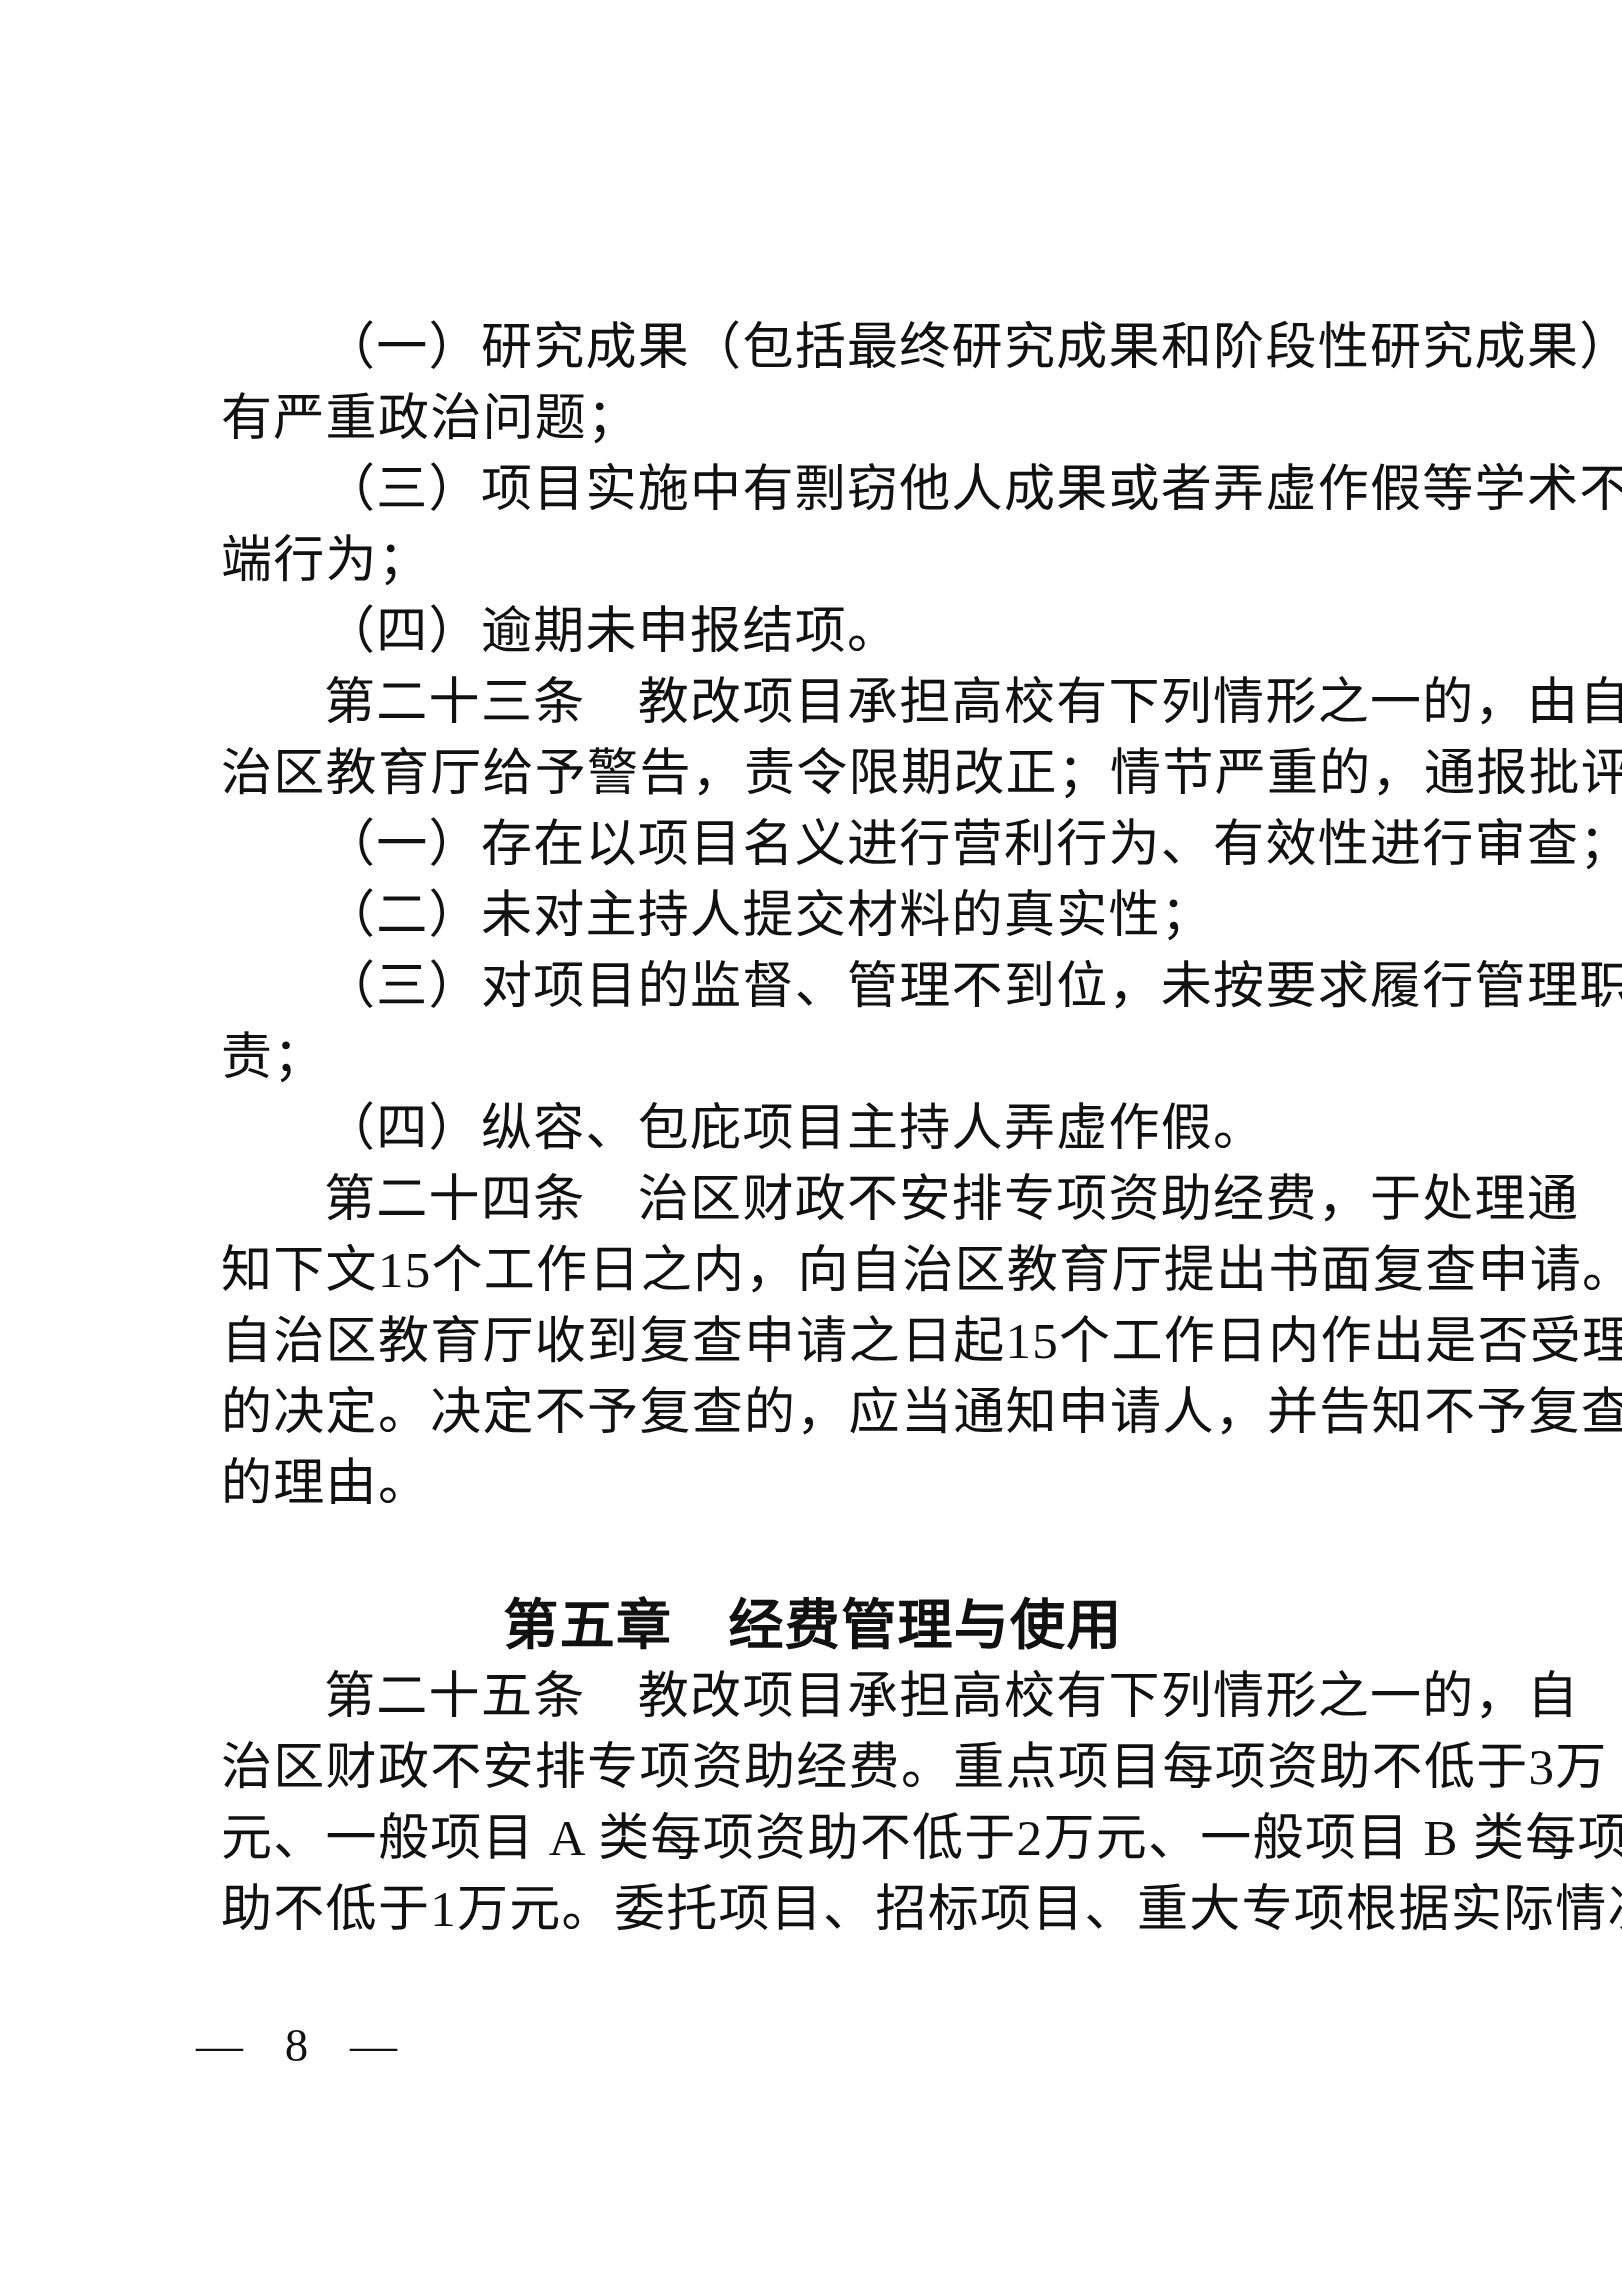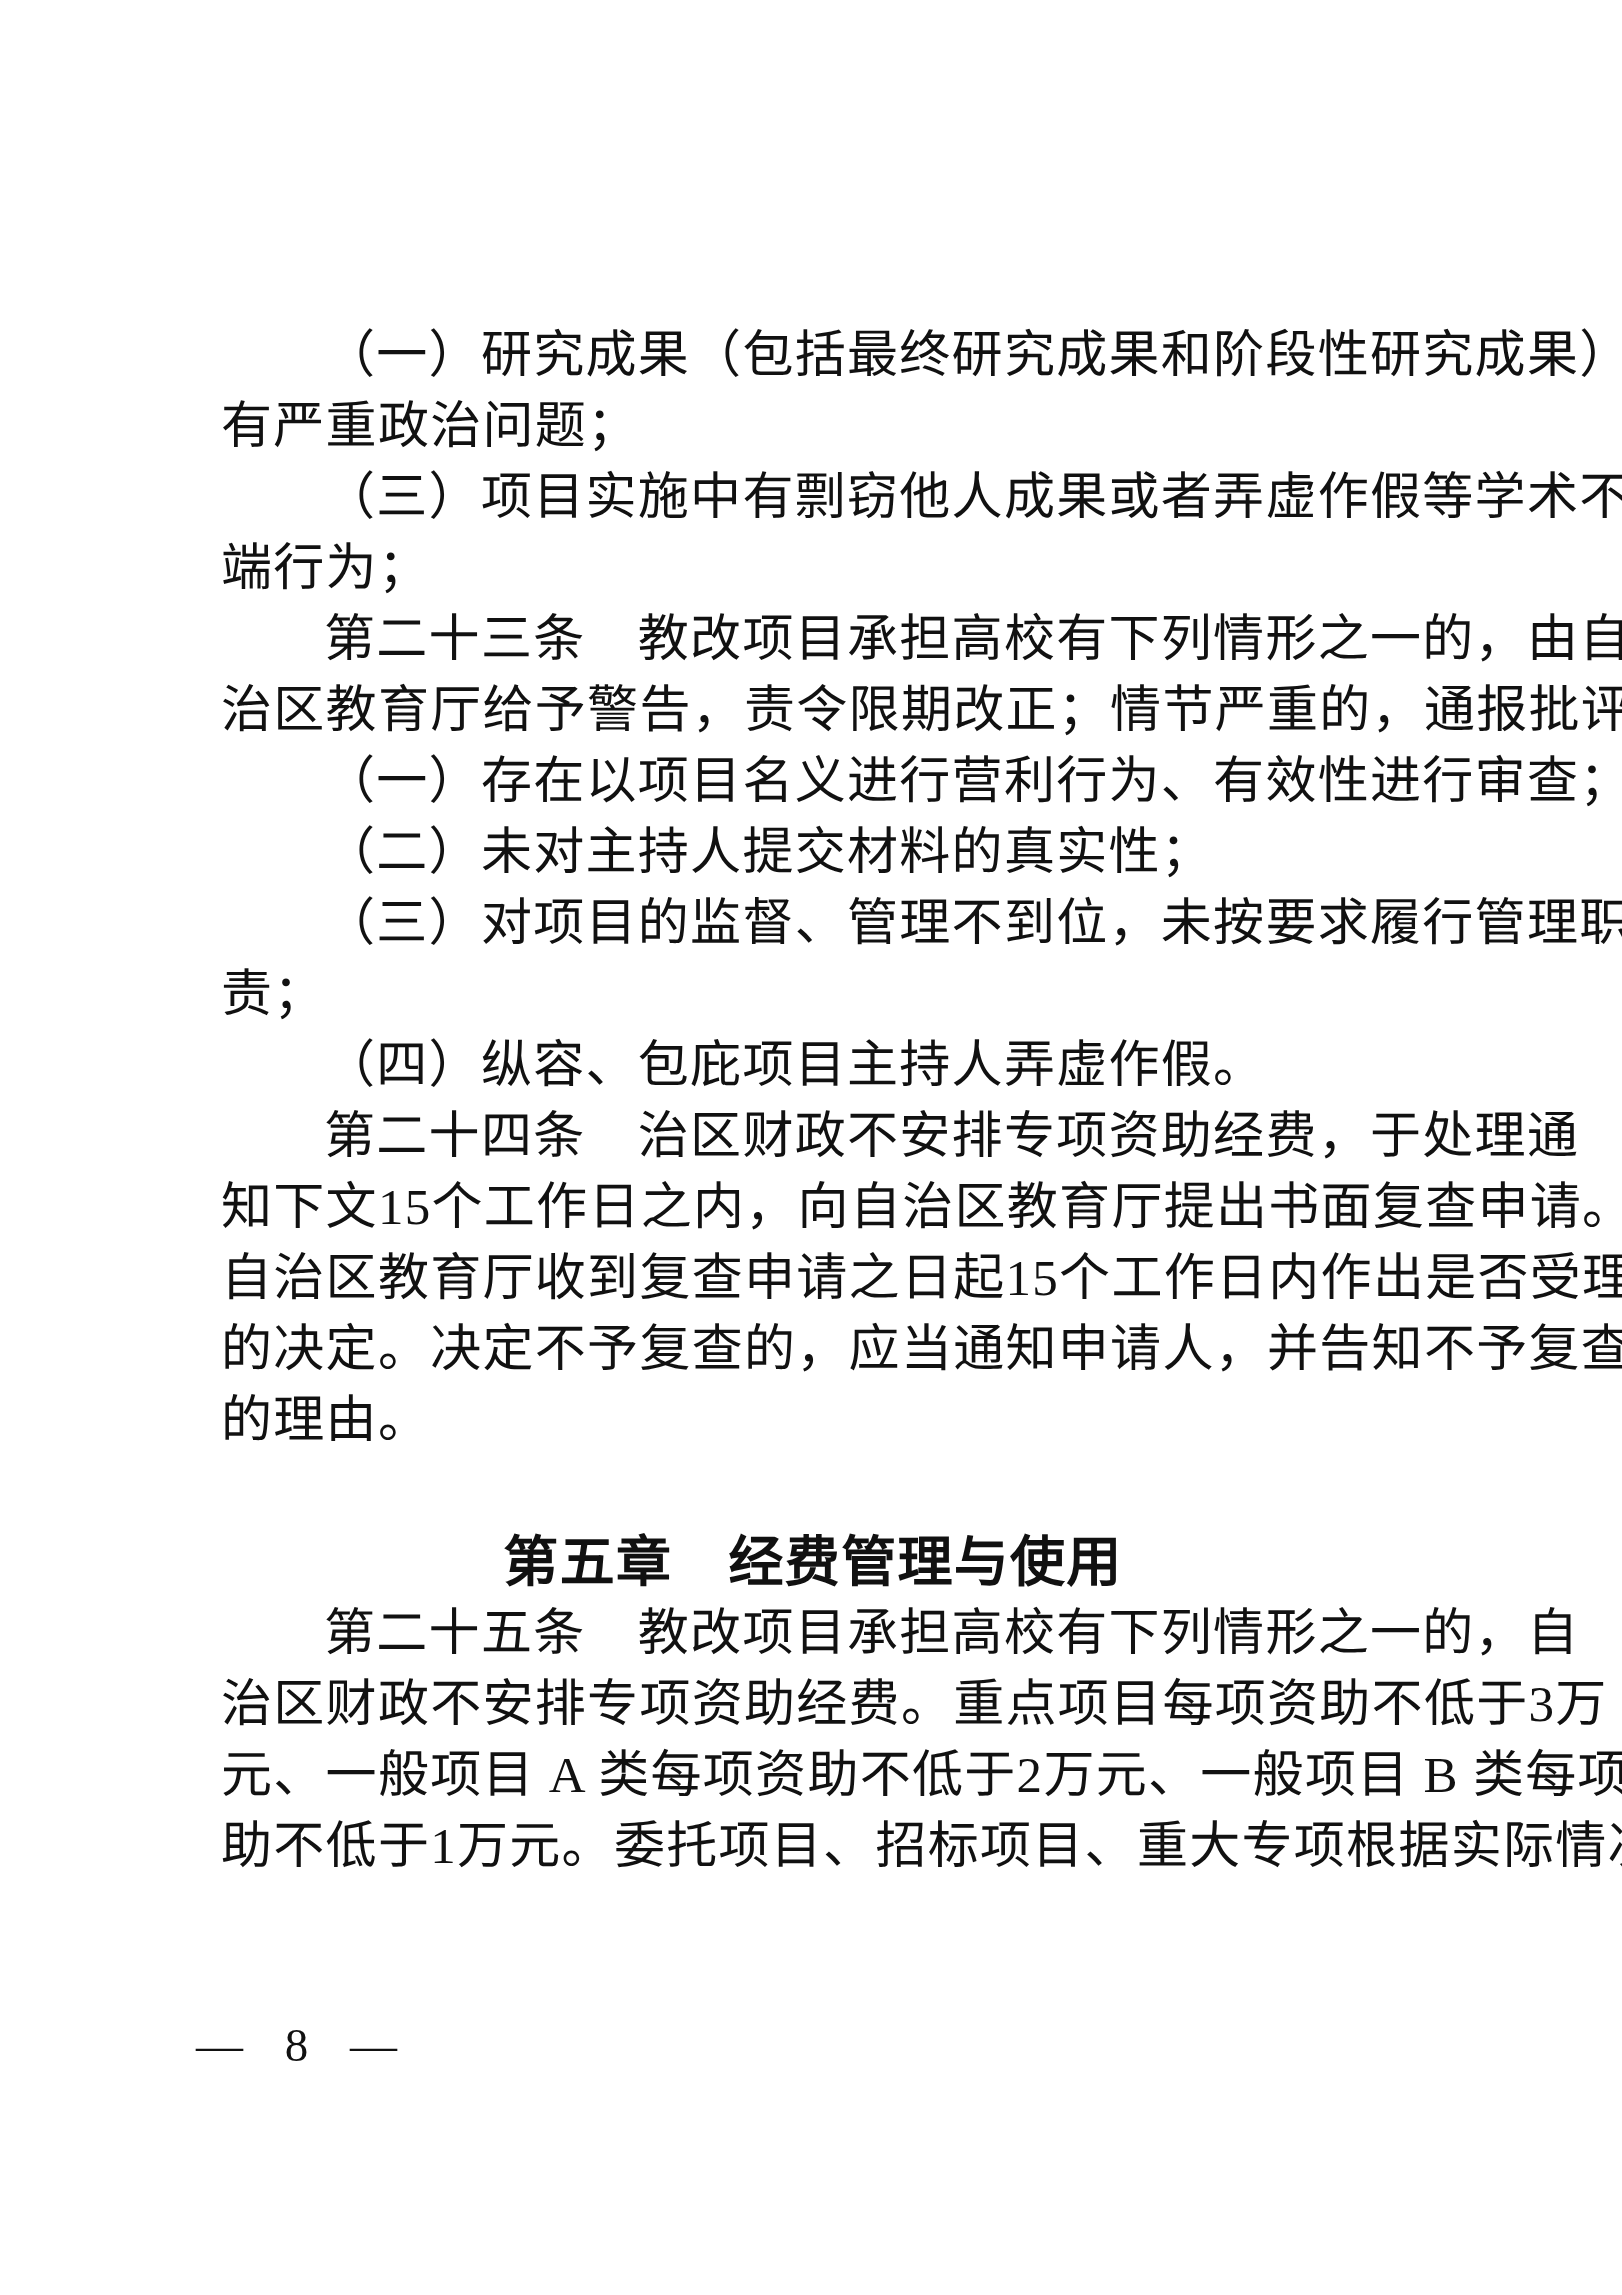--- a/index.html
+++ b/index.html
@@ -15,21 +15,21 @@
     left: 0; top: 0;
     width: 1623px;
     height: 2295px;
     background: #ffffff;
     color: #111111;
     font-family: "Liberation Serif", "DejaVu Serif", serif;
   }
   .text-block {
     position: absolute;
     left: 221px;
-    top: 320px;
+    top: 312px;
     width: 1184px;
   }
   .line {
     font-size: 51px;
     line-height: 71px;
     height: 71px;
     white-space: nowrap;
     letter-spacing: 1.3px;
   }
   .indent {
@@ -64,20 +64,21 @@
 <body>
 
 <div class="page">
 
   <div class="text-block">
 
     <div class="line indent">（一）研究成果（包括最终研究成果和阶段性研究成果）</div>
     <div class="line">有严重政治问题；</div>
     <div class="line indent">（三）项目实施中有剽窃他人成果或者弄虚作假等学术不</div>
     <div class="line">端行为；</div>
+    <div class="line indent">（四）逾期未申报结项。</div>
     <div class="line indent">第二十三条　教改项目承担高校有下列情形之一的，由自</div>
     <div class="line">治区教育厅给予警告，责令限期改正；情节严重的，通报批评：</div>
     <div class="line indent">（一）存在以项目名义进行营利行为、有效性进行审查；</div>
     <div class="line indent">（二）未对主持人提交材料的真实性；</div>
     <div class="line indent">（三）对项目的监督、管理不到位，未按要求履行管理职</div>
     <div class="line">责；</div>
     <div class="line indent">（四）纵容、包庇项目主持人弄虚作假。</div>
     <div class="line indent">第二十四条　治区财政不安排专项资助经费，于处理通</div>
     <div class="line">知下文15个工作日之内，向自治区教育厅提出书面复查申请。</div>
     <div class="line">自治区教育厅收到复查申请之日起15个工作日内作出是否受理</div>

